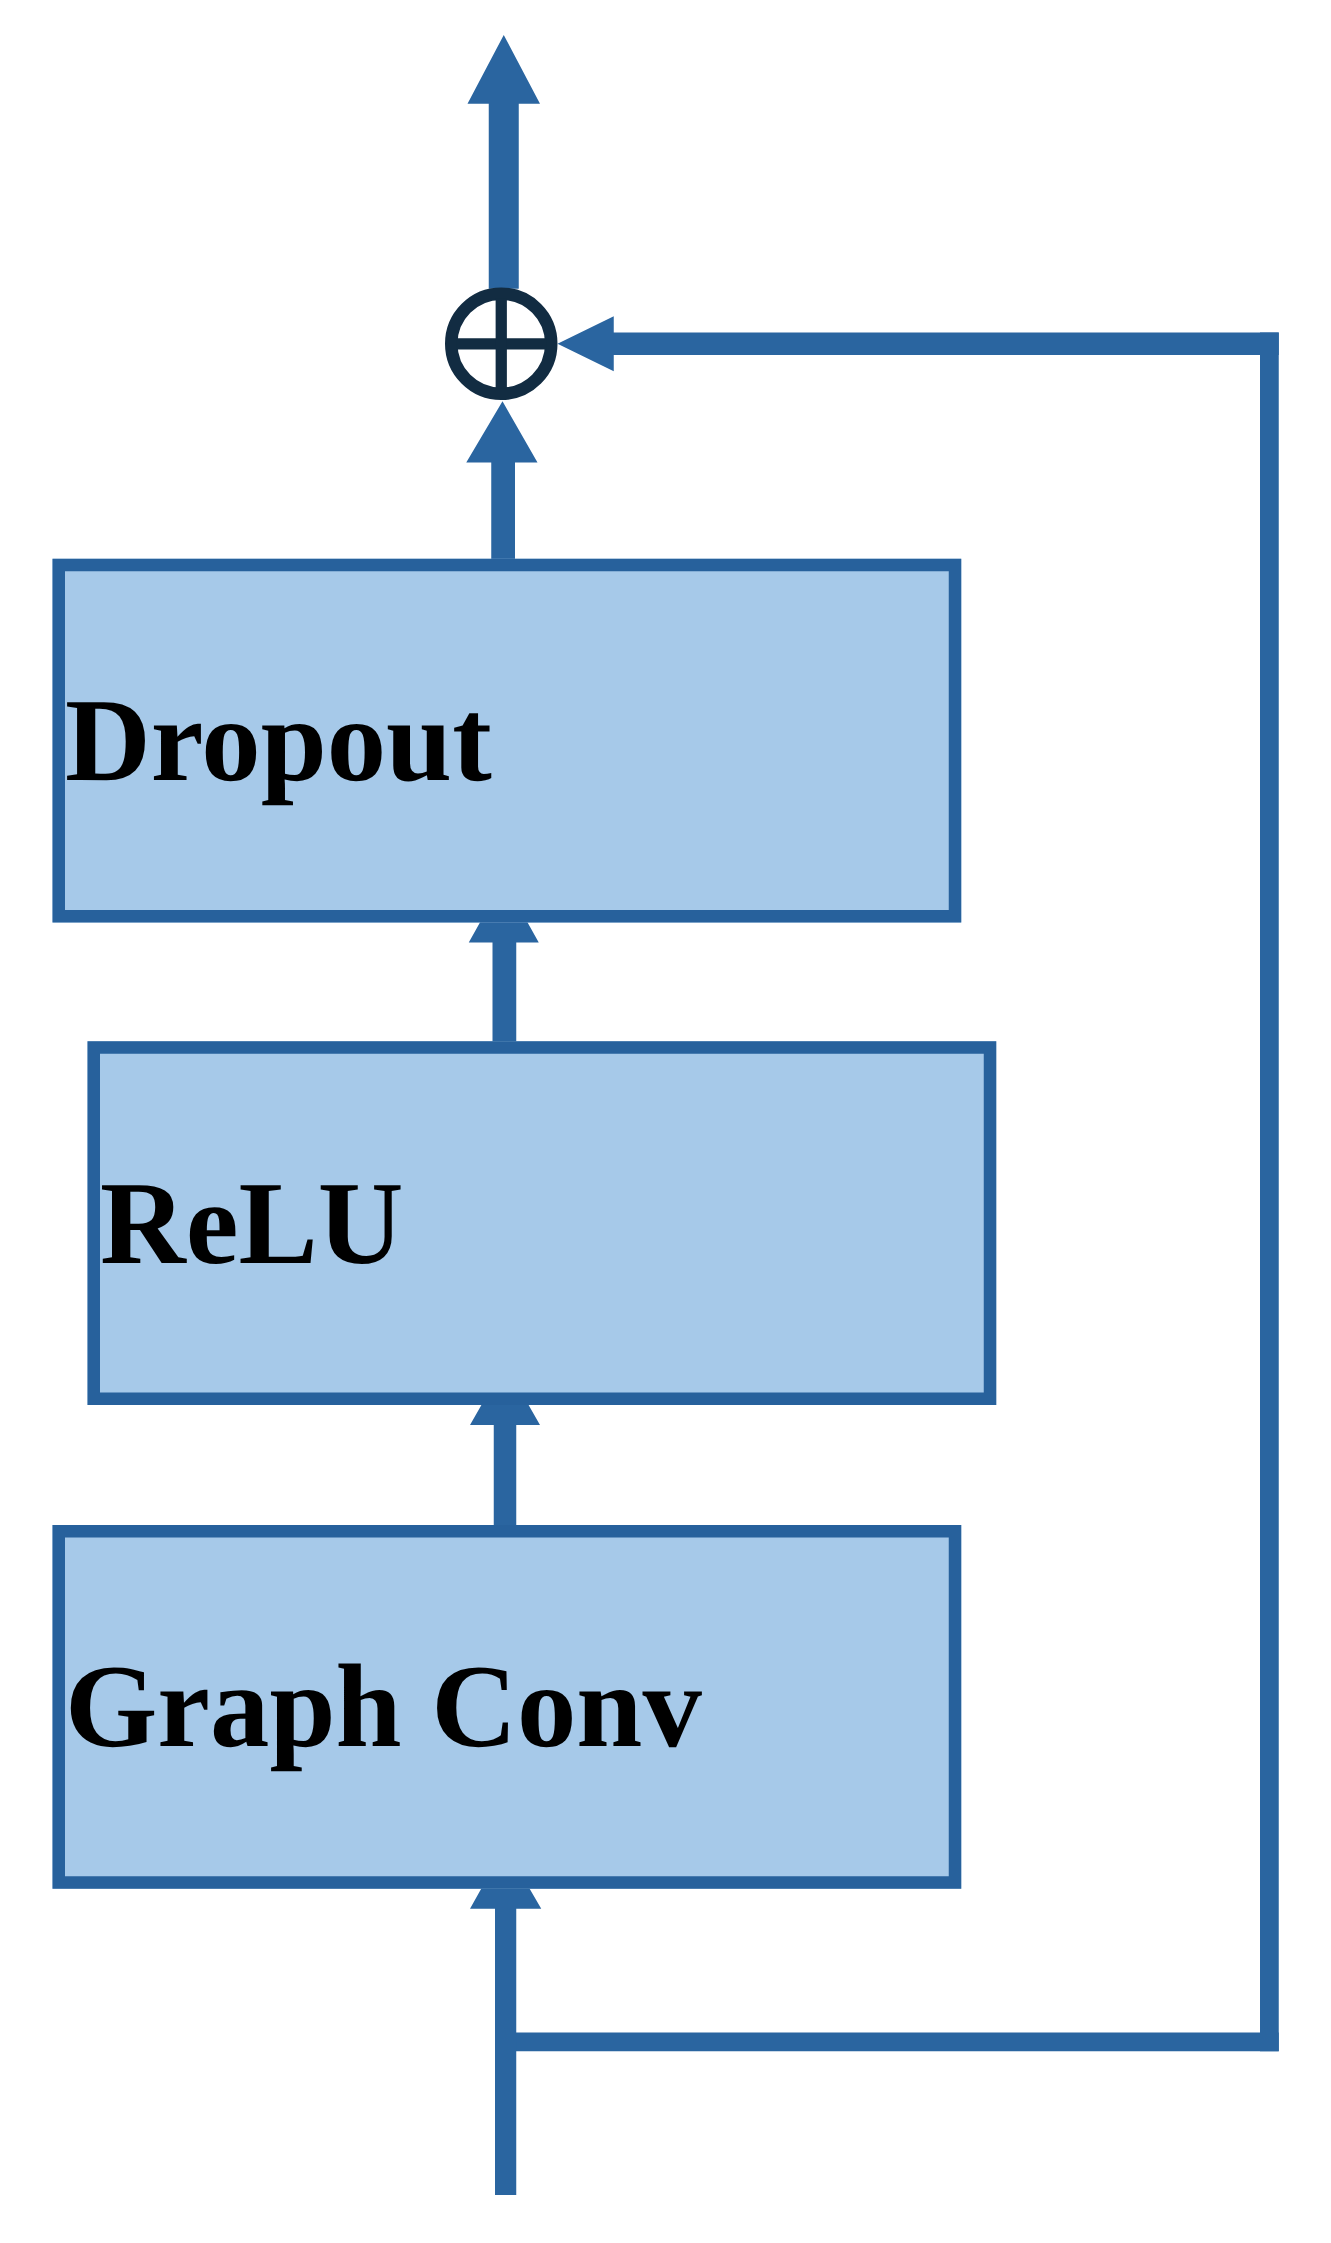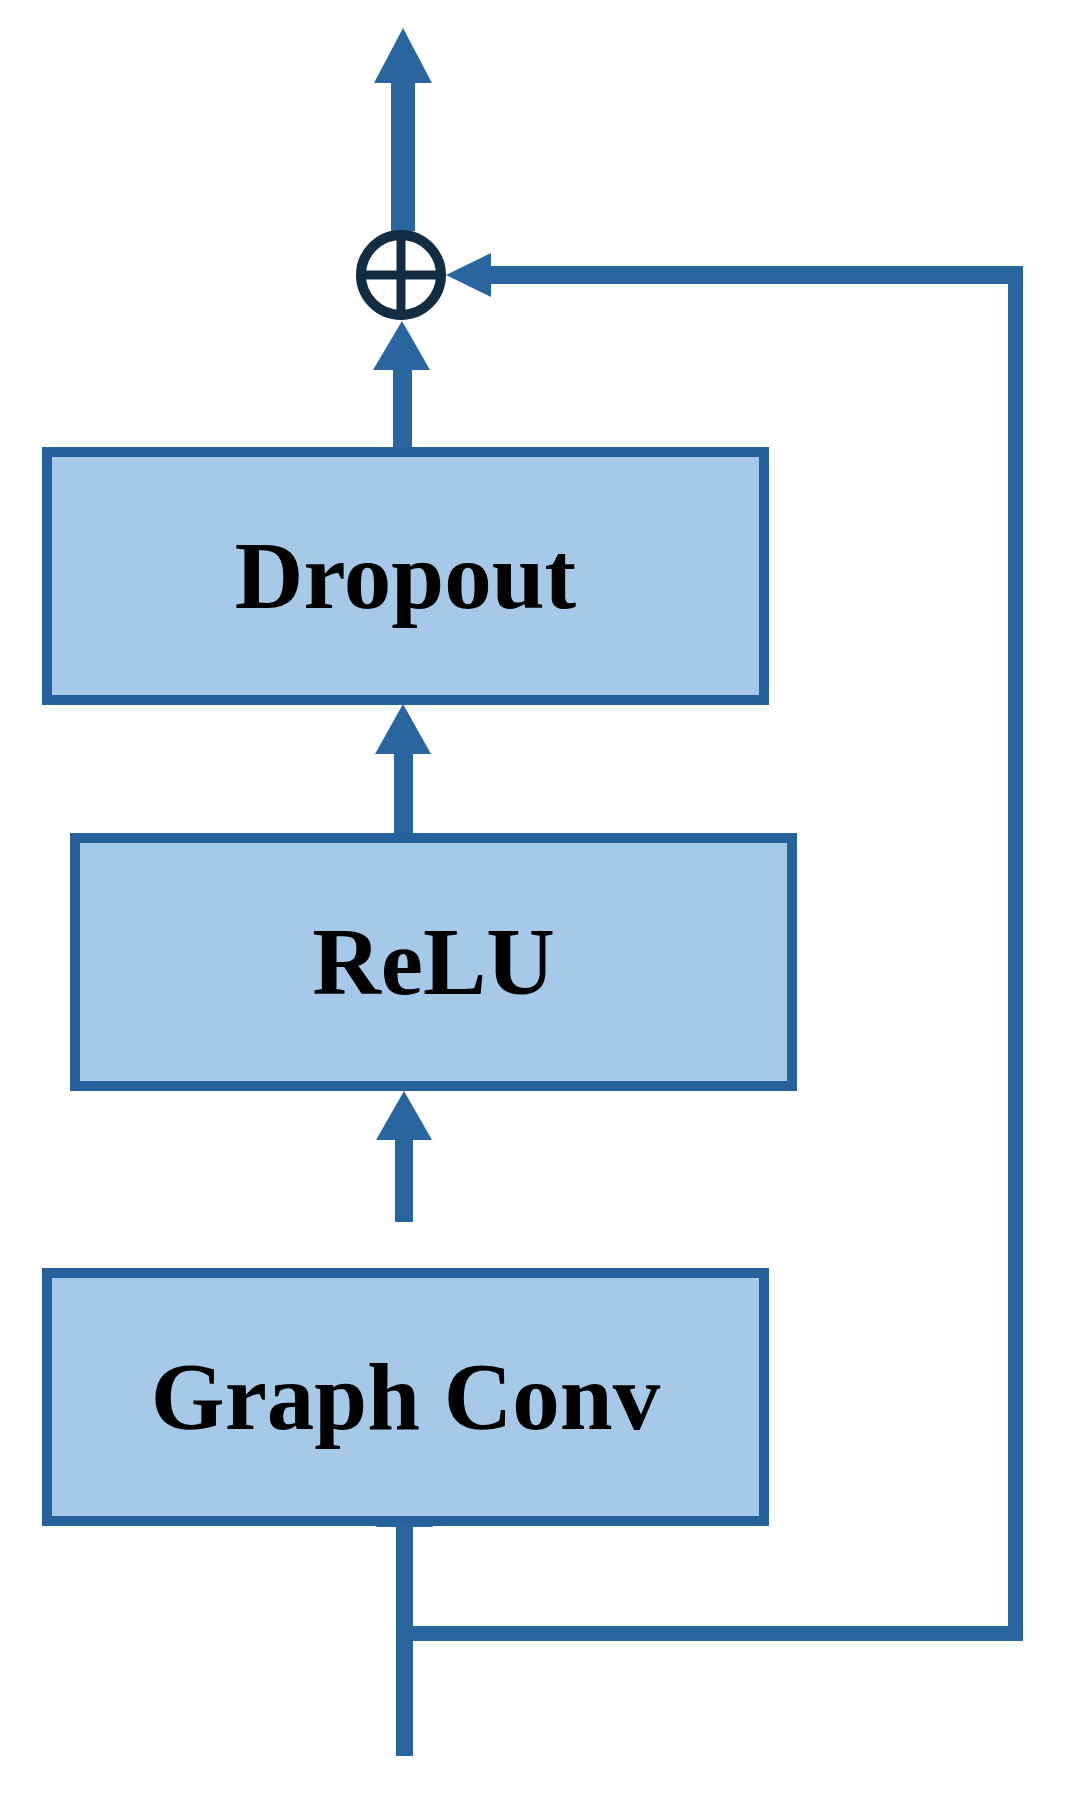--- a/index.html
+++ b/index.html
@@ -18,38 +18,38 @@
     overflow:hidden;
     font-family:"Liberation Serif","DejaVu Serif",serif;
   }
   .wires{position:absolute;left:0;top:0;z-index:1;}
   .wires .arrow{fill:var(--arrow);stroke:none;}
   .wires .wire{fill:var(--arrow);stroke:none;}
   .sum-ring{fill:#ffffff;stroke:var(--sum-node);stroke-width:10px;}
   .sum-cross{stroke:var(--sum-node);stroke-width:9px;stroke-linecap:butt;}
   .block{
     position:absolute;
-    left:42px;width:727px;height:258px;
+    left:42px;width:727px;height:291px;
     box-sizing:border-box;
     background:var(--box-fill);
     border:10px solid var(--box-border);
-    display:flex;align-items:center;justify-content:center;
+    display:flex;align-items:center;
     z-index:2;
   }
   .block-label{
     color:var(--text);
     font-weight:700;
     font-size:95px;
     line-height:1;
     letter-spacing:0;
     white-space:nowrap;
   }
   .block-dropout{top:447px;}
   .block-relu{top:833px;margin-left:28px;}
-  .block-graphconv{top:1268px;}
+  .block-graphconv{top:1220px;}
 </style>
 </head>
 <body>
 
 <div class="canvas">
 
   <svg class="wires" width="1065" height="1794" viewBox="0 0 1065 1794">
 
     <polygon class="arrow" points="403,28 432,83 415,83 415,231 391,231 391,83 374,83"></polygon>
 

